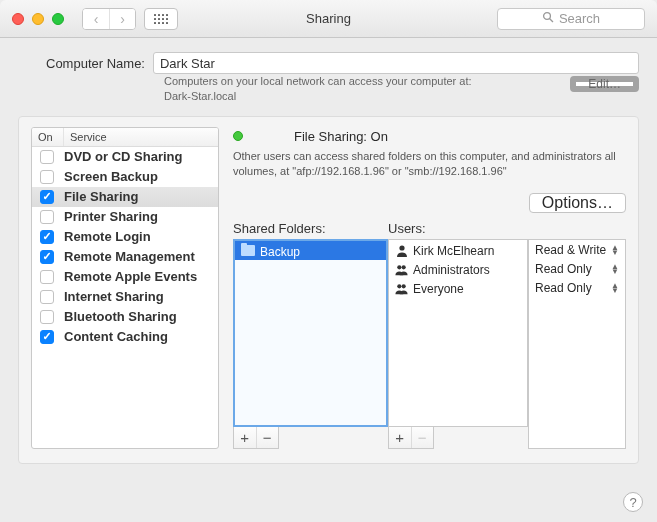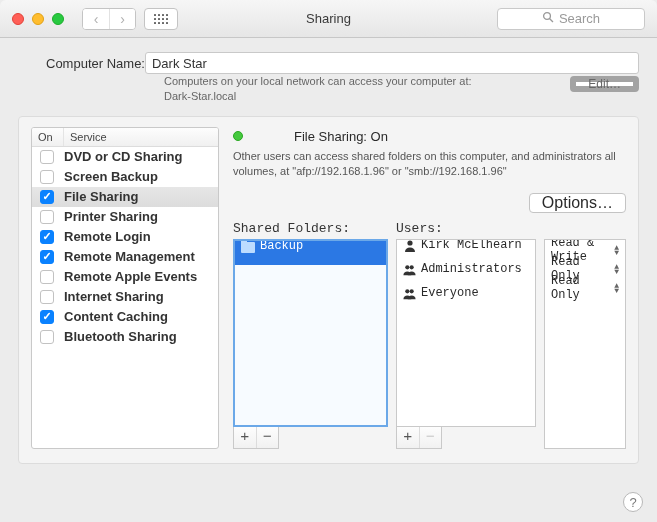--- a/index.html
+++ b/index.html
@@ -54,21 +54,21 @@
     position:absolute; left:0; right:0; text-align:center; font-size:13px; color:#3a3a3a;
     pointer-events:none;
   }
   .search {
     margin-left:auto; margin-right:12px; width:148px; height:22px;
     border:1px solid #c9c9c9; border-radius:4px; background:#fff;
     display:flex; align-items:center; justify-content:center; color:#9a9a9a; gap:5px;
     font-size: 13px;
   }
   .content { padding: 14px 18px 10px 18px; }
-  .row-name { display:flex; align-items:center; }
+  .row-name { display:flex; align-items:center; gap:8px; }
   .label-name { font-size:13px; color:#333; padding-left: 28px; }
   .name-input {
     flex:1; height:22px; border:1px solid #c9c9c9; border-radius:3px;
     background:#fff; padding:0 6px; font-size:13px; color:#333;
   }
   .subtext {
     color:#666; font-size:11px; padding-left: 146px; line-height:1.35;
     position: relative;
   }
   .edit-btn {
@@ -110,32 +110,32 @@
   .detail { flex:1; display:flex; flex-direction:column; min-width:0; }
   .status-line { display:flex; align-items:center; gap:7px; font-size:13px; margin-top:2px; }
   .dot { width:10px; height:10px; border-radius:50%; background:#45c93e; border:0.5px solid #2aa823; }
   .detail-sub { color:#555; font-size:11px; padding-top:5px; line-height:1.4; padding-right:6px;}
   .options-row { display:flex; justify-content:flex-end; margin-top:14px; }
   .mac-btn {
     height:20px; padding:0 12px; font-size:16px;
     background:#fff; border:1px solid #c4c4c4; border-radius:4px;
     display:flex; align-items:center;
   }
-  .lists { display:flex; gap:8px; margin-top:8px; flex:1; min-height:0;font-family:Liberation Mono, monospace; }
+  .lists { display:flex; margin-top:8px; flex:1; min-height:0; }
   .list-col { display:flex; flex-direction:column; }
   .list-col.folders { width:155px; }
   .list-col.users { width:140px; }
   .list-col.perms { flex:1; }
   .list-label { font-size:13px; color:#333; padding-bottom:3px; }
   .list-box {
     flex:1; background:#fff; border:1px solid #c9c9c9; overflow:auto;
     display:flex; flex-direction:column;
   }
   .list-col.folders .list-box { border:2px solid #6ba8e8; background:#f7fbff; }
-  .list-item { height:19px; display:flex; align-items:flex-end; padding:12px 6px; font-size:12px; gap:5px;}
+  .list-item { height:19px; display:flex; align-items:flex-start; padding:4px 6px; font-size:12px; gap:5px;}
   .list-item.sel { background:#2b78e4; color:#fff; }
   .folder-icon { width:14px; height:11px; background:#6ec1ef; border-radius:1px; position:relative; }
   .folder-icon::before { content:""; position:absolute; top:-2px; left:0; width:6px; height:3px; background:#6ec1ef; border-radius:1px 1px 0 0;}
   .list-item.sel .folder-icon, .list-item.sel .folder-icon::before { background:#bcdcff; }
   .user-icon { width:13px; height:13px; display:flex; align-items:center; justify-content:center; font-size:13px; color:#333;}
   .perm-item { height:19px; display:flex; align-items:center; justify-content:space-between; padding:0 6px; font-size:12px; }
   .stepper { display:flex; flex-direction:column; line-height:5px; font-size:8px; color:#666; }
   .pm-btns {
     display:flex; border:1px solid #c9c9c9; border-top:none; background:linear-gradient(#fdfdfd,#f1f1f1);
     height:22px; width:46px;
@@ -237,26 +237,26 @@
             </div>
             <div class="svc-row">
               <div class="svc-check"></div>
               <div class="svc-label">Remote Apple Events</div>
             </div>
             <div class="svc-row">
               <div class="svc-check"></div>
               <div class="svc-label">Internet Sharing</div>
             </div>
             <div class="svc-row">
+              <div class="svc-check"></div>
+              <div class="svc-label">Bluetooth Sharing</div>
+            </div>
+            <div class="svc-row">
               <div class="svc-check on"></div>
               <div class="svc-label">Content Caching</div>
-            </div>
-            <div class="svc-row">
-              <div class="svc-check"></div>
-              <div class="svc-label">Bluetooth Sharing</div>
             </div>
           </div>
       </div>
 
       <div class="detail">
         <div class="status-line">
           <div class="dot"></div>
           <span style="font-size:13px;margin-left:44px;">File Sharing: On</span>
         </div>
         <div class="detail-sub">Other users can access shared folders on this computer, and administrators all volumes, at "afp://192.168.1.96" or "smb://192.168.1.96"</div>

